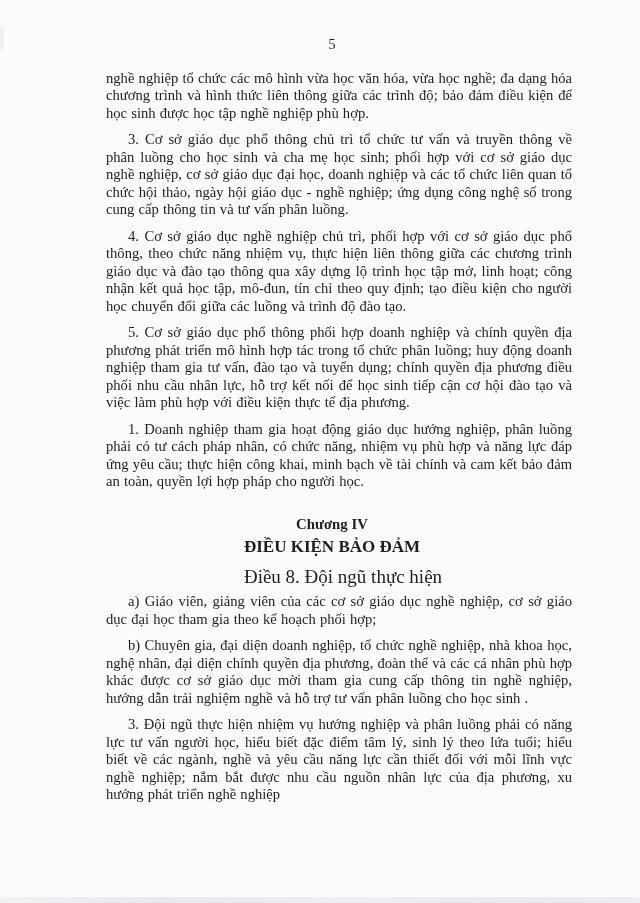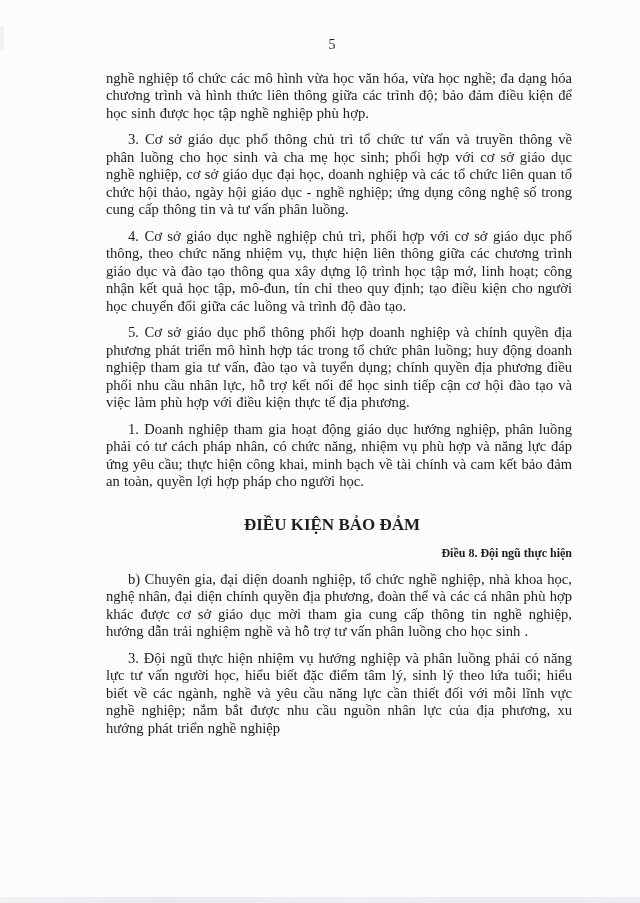--- a/index.html
+++ b/index.html
@@ -46,25 +46,25 @@
     font-weight: bold;
     font-size: 14.8px;
     margin-bottom: 5px;
   }
   .chapter-title {
     font-weight: bold;
     font-size: 17px;
     margin-bottom: 12px;
   }
   .article-heading {
-    font-weight: bold;
-    text-align: right;
+    font-weight: normal;
+    text-align: center;
     text-indent: 22px;
     margin: 0 0 8px 0;
-    font-size: 12px;
+    font-size: 19px;
   }
   
   .scan-edge-bottom {
     position: absolute;
     left: 0;
     bottom: 0;
     width: 640px;
     height: 6px;
     background: linear-gradient(to right, #f1f2f4, #e7e9ed 25%, #edeff2 55%, #e8eaee 80%, #eceef1);
   }
@@ -87,23 +87,25 @@
   <div class="content">
     <div class="page-number">5</div>
 
     <p class="para no-indent">nghề nghiệp tổ chức các mô hình vừa học văn hóa, vừa học nghề; đa dạng hóa chương trình và hình thức liên thông giữa các trình độ; bảo đảm điều kiện để học sinh được học tập nghề nghiệp phù hợp.</p>
     <p class="para">3. Cơ sở giáo dục phổ thông chủ trì tổ chức tư vấn và truyền thông về phân luồng cho học sinh và cha mẹ học sinh; phối hợp với cơ sở giáo dục nghề nghiệp, cơ sở giáo dục đại học, doanh nghiệp và các tổ chức liên quan tổ chức hội thảo, ngày hội giáo dục - nghề nghiệp; ứng dụng công nghệ số trong cung cấp thông tin và tư vấn phân luồng.</p>
     <p class="para">4. Cơ sở giáo dục nghề nghiệp chủ trì, phối hợp với cơ sở giáo dục phổ thông, theo chức năng nhiệm vụ, thực hiện liên thông giữa các chương trình giáo dục và đào tạo thông qua xây dựng lộ trình học tập mở, linh hoạt; công nhận kết quả học tập, mô-đun, tín chỉ theo quy định; tạo điều kiện cho người học chuyển đổi giữa các luồng và trình độ đào tạo.</p>
     <p class="para">5. Cơ sở giáo dục phổ thông phối hợp doanh nghiệp và chính quyền địa phương phát triển mô hình hợp tác trong tổ chức phân luồng; huy động doanh nghiệp tham gia tư vấn, đào tạo và tuyển dụng; chính quyền địa phương điều phối nhu cầu nhân lực, hỗ trợ kết nối để học sinh tiếp cận cơ hội đào tạo và việc làm phù hợp với điều kiện thực tế địa phương.</p>
     <p class="para">1. Doanh nghiệp tham gia hoạt động giáo dục hướng nghiệp, phân luồng phải có tư cách pháp nhân, có chức năng, nhiệm vụ phù hợp và năng lực đáp ứng yêu cầu; thực hiện công khai, minh bạch về tài chính và cam kết bảo đảm an toàn, quyền lợi hợp pháp cho người học.</p>
 
     <div class="chapter-block">
+      <div class="chapter-label">Chương IV</div>
       <div class="chapter-title">ĐIỀU KIỆN BẢO ĐẢM</div>
     </div>
 
     <p class="article-heading">Điều 8. Đội ngũ thực hiện</p>
 
+    <p class="para">a) Giáo viên, giảng viên của các cơ sở giáo dục nghề nghiệp, cơ sở giáo dục đại học tham gia theo kế hoạch phối hợp;</p>
     <p class="para">b) Chuyên gia, đại diện doanh nghiệp, tổ chức nghề nghiệp, nhà khoa học, nghệ nhân, đại diện chính quyền địa phương, đoàn thể và các cá nhân phù hợp khác được cơ sở giáo dục mời tham gia cung cấp thông tin nghề nghiệp, hướng dẫn trải nghiệm nghề và hỗ trợ tư vấn phân luồng cho học sinh .</p>
     <p class="para">3. Đội ngũ thực hiện nhiệm vụ hướng nghiệp và phân luồng phải có năng lực tư vấn người học, hiểu biết đặc điểm tâm lý, sinh lý theo lứa tuổi; hiểu biết về các ngành, nghề và yêu cầu năng lực cần thiết đối với mỗi lĩnh vực nghề nghiệp; nắm bắt được nhu cầu nguồn nhân lực của địa phương, xu hướng phát triển nghề nghiệp</p>
   </div>
 
   <div class="scan-edge-bottom"></div>
 </div>
 
 </body></html>

